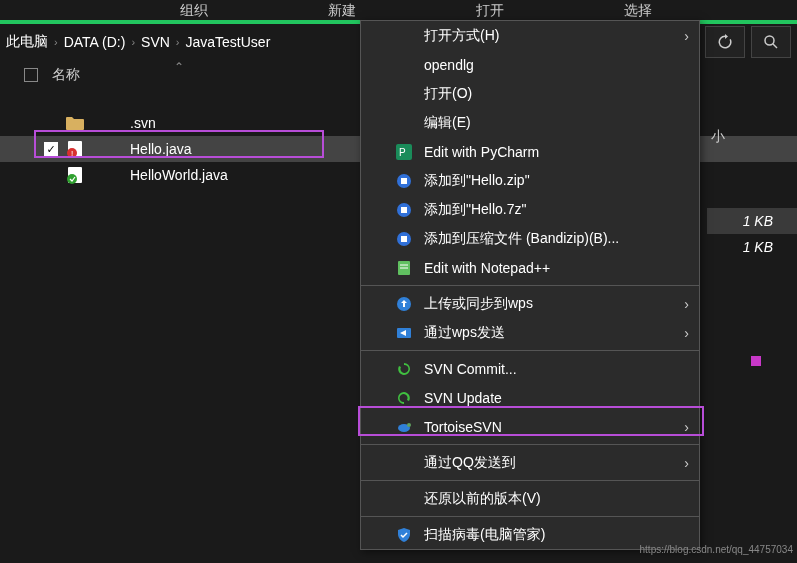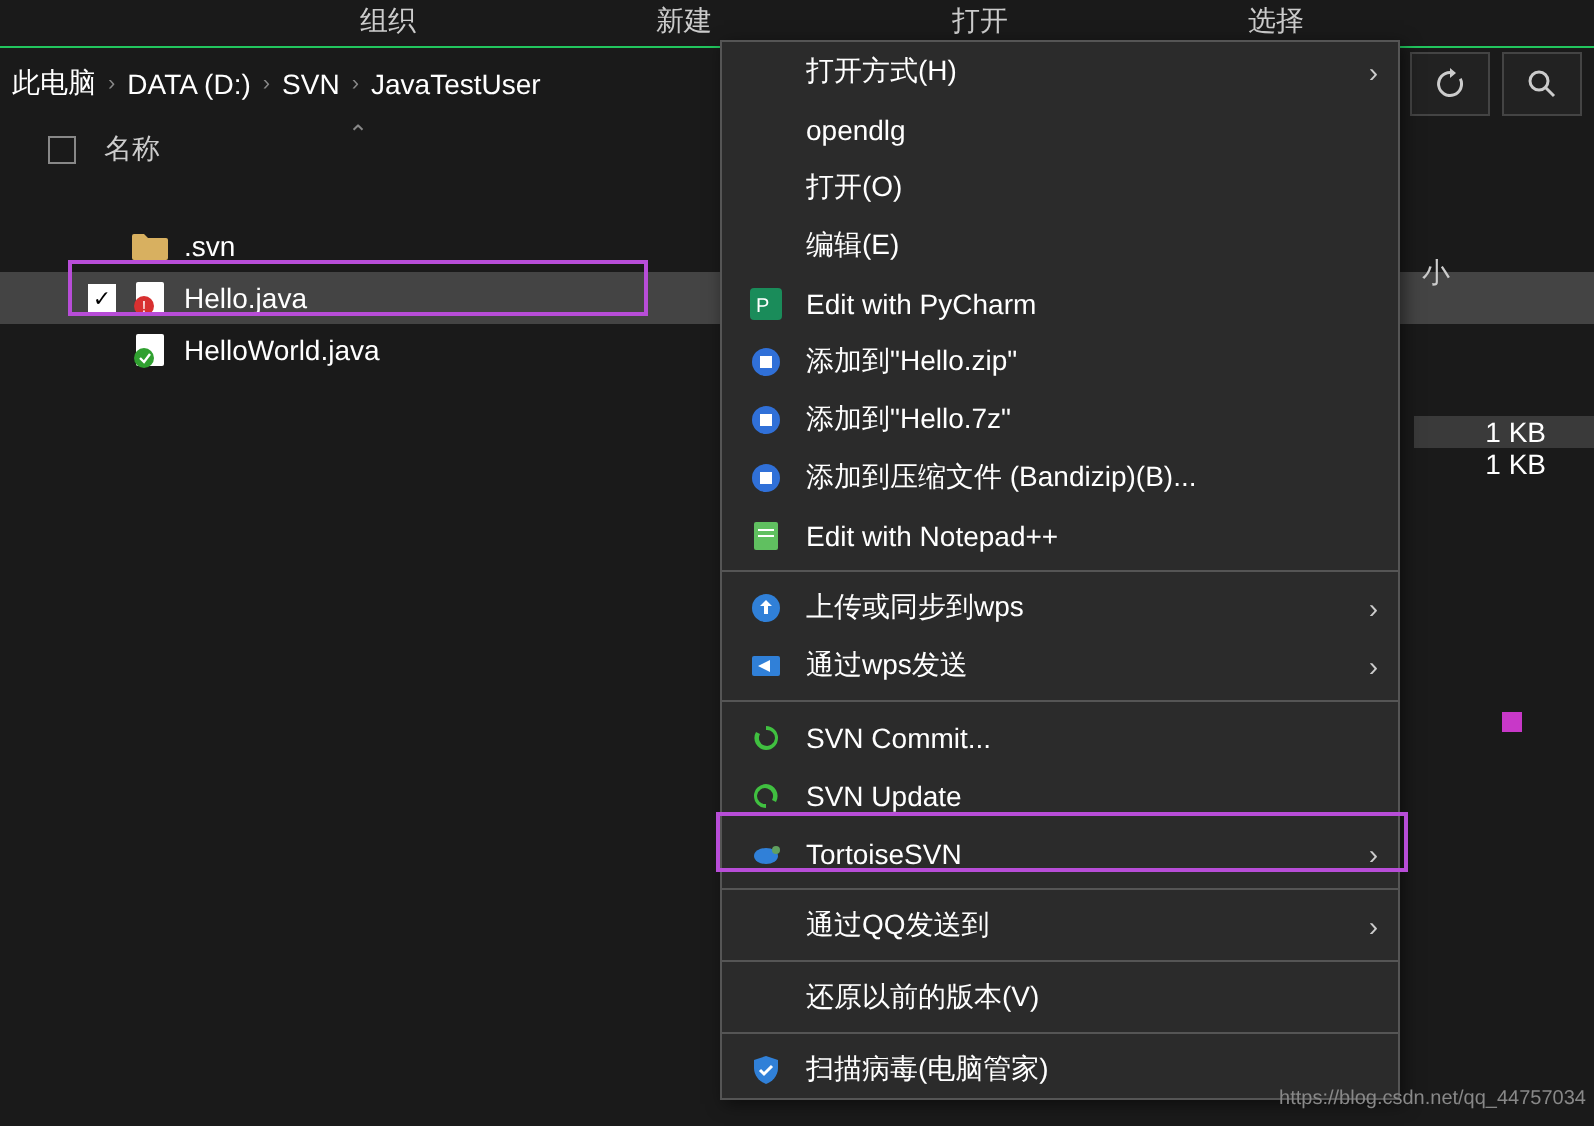--- a/index.html
+++ b/index.html
@@ -1,48 +1,48 @@
 <!DOCTYPE html>
 <html><head>
 <meta charset="utf-8">
 <style>
 * { margin: 0; padding: 0; box-sizing: border-box; font-family: "Microsoft YaHei", "Segoe UI", sans-serif; }
 body { background: #1a1a1a; width: 797px; height: 563px; overflow: hidden; color: #fff; font-size: 14px; position: relative; }
 
-.toolbar-tabs { display: flex; height: 24px; background: #1a1a1a; border-bottom: 1px solid #22c55e; }
+.toolbar-tabs { display: flex; height: 24px; background: #1a1a1a; border-bottom: 4px solid #22c55e; }
 .toolbar-tab { flex: 0 0 auto; padding: 2px 60px; color: #ccc; font-size: 14px; }
 .toolbar-tab.first { padding-left: 180px; }
 
 .breadcrumb-row { display: flex; align-items: center; height: 36px; background: #1a1a1a; padding: 0 6px; gap: 6px; }
 .crumb { color: #fff; font-size: 14px; }
 .crumb-sep { color: #888; font-size: 11px; }
 .bc-buttons { margin-left: auto; display: flex; gap: 6px; }
 .bc-btn { width: 40px; height: 32px; background: #222; border: 1px solid #444; display: flex; align-items: center; justify-content: center; color: #ccc; }
 
 .content { position: relative; background: #1a1a1a; height: 503px; }
 .col-header { display: flex; align-items: center; height: 30px; padding-left: 24px; color: #ccc; font-size: 14px; }
 .col-header .checkbox { width: 14px; height: 14px; border: 1px solid #888; margin-right: 14px; }
 .col-header .caret-up { position: absolute; left: 174px; top: 0; color: #888; font-size: 12px; }
 
 .file-list { padding-top: 20px; }
 .file-row { display: flex; align-items: center; height: 26px; padding-left: 44px; position: relative; }
 .file-row.selected { background: #444; }
 .file-row .cb { width: 14px; height: 14px; border: 1px solid #fff; background: #fff; display: flex; align-items: center; justify-content: center; margin-right: 8px; font-size: 11px; color: #000; }
 .file-row .cb.empty { background: transparent; border: none; }
 .file-row .ficon { width: 18px; height: 18px; margin-right: 8px; display: flex; align-items: center; justify-content: center; }
-.file-row .fname { color: #fff; }
+.file-row .fname { color: #fff; margin-left: 38px; }
 .highlight-box-1 { position: absolute; left: 34px; top: 70px; width: 290px; height: 28px; border: 2px solid #b84dd8; pointer-events: none; }
 
 .size-col { position: absolute; right: 0; top: 62px; width: 90px; }
 .size-hdr { color: #ccc; font-size: 14px; padding-left: 4px; height: 30px; display: flex; align-items: center; }
-.size-val { height: 16px; display: flex; align-items: center; justify-content: flex-end; padding-right: 24px; color: #fff; }
+.size-val { height: 26px; display: flex; align-items: center; justify-content: flex-end; padding-right: 24px; color: #fff; font-style: italic; }
 .size-val.first { background: #3a3a3a; margin-top: 56px; }
 
 .context-menu { position: absolute; left: 360px; top: 20px; width: 340px; background: #2b2b2b; border: 1px solid #555; box-shadow: 2px 2px 8px rgba(0,0,0,0.5); }
-.cm-item { display: flex; align-items: center; height: 29px; padding: 0 10px 0 12px; color: #fff; position: relative; }
+.cm-item { display: flex; align-items: center; height: 29px; padding: 0 10px 0 12px; color: #fff; position: relative; margin-left: 21px; }
 .cm-icon { width: 20px; height: 20px; margin-right: 10px; display: flex; align-items: center; justify-content: center; flex-shrink: 0; }
 .cm-icon.blank { }
 .cm-label { flex: 1; }
 .cm-arrow { color: #ccc; font-size: 14px; }
 .cm-sep { height: 1px; background: #555; margin: 3px 0; }
 .highlight-box-2 { position: absolute; left: 358px; top: 406px; width: 346px; height: 30px; border: 2px solid #b84dd8; pointer-events: none; z-index: 10; }
 
 .pink-square { position: absolute; right: 36px; top: 356px; width: 10px; height: 10px; background: #c838c8; }
 
 .watermark { position: absolute; right: 4px; bottom: 8px; color: #888; font-size: 10px; z-index: 20; }

